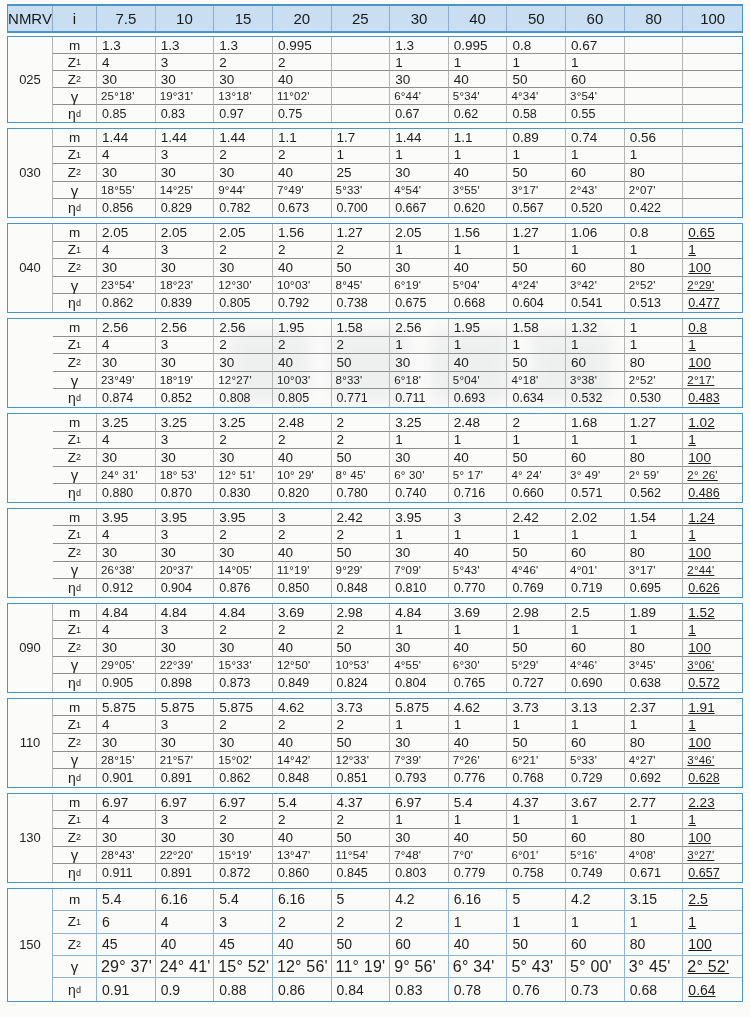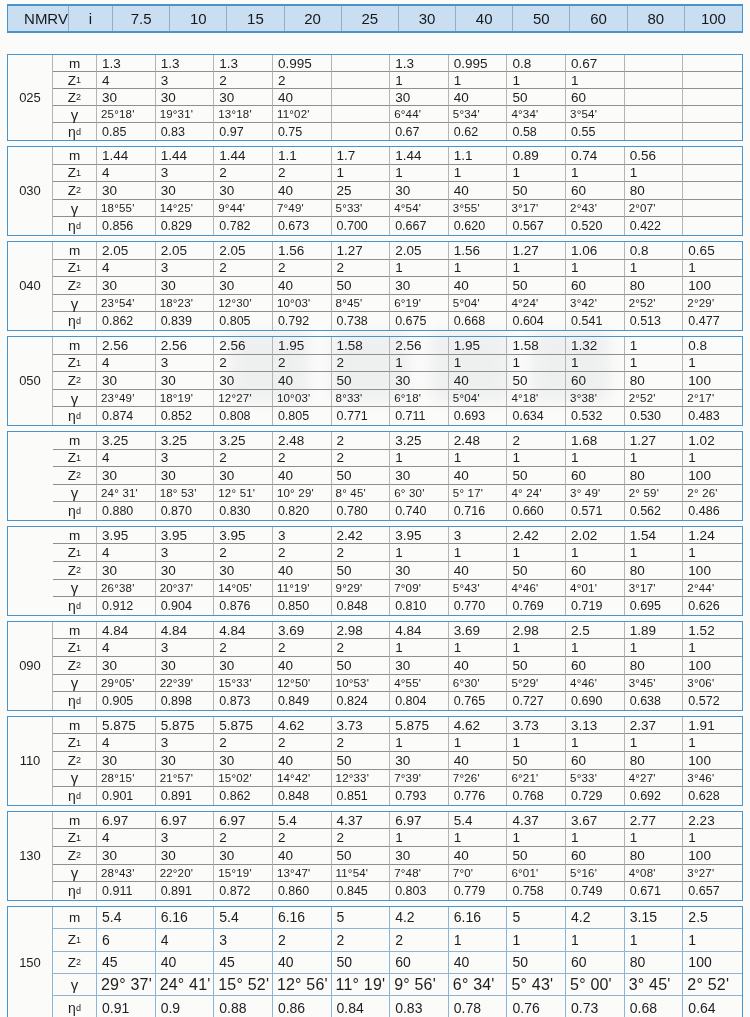--- a/index.html
+++ b/index.html
@@ -21,22 +21,21 @@
   .watermark span{flex:1;background:#55606e;border-radius:10px;}
 
   
   .hrow{
     display:grid;
     grid-template-columns:45px 44px repeat(11,1fr);
     height:25px;
     background:var(--hdrbg,#c9dff1);
     border:1.5px solid var(--blue,#4a94cc);
     border-top-width:2px;border-bottom-width:2px;
-    margin-bottom:21px;
-    padding-left:16px;
+    margin-bottom:3px;
   }
   .hcell{
     display:flex;align-items:center;justify-content:center;
     font-size:15px;color:#15191e;
     border-right:1px solid #92aec8;
   }
   .hcell:last-child{border-right:none;}
 
   
   .block{
@@ -64,21 +63,21 @@
     border-bottom:1px solid var(--hline,#8f8f8f);
   }
   .dcell{
     display:flex;align-items:center;
     padding-left:5px;
     font-size:13.5px;
     border-right:1px solid var(--vline,#b4b4b4);
     border-bottom:1px solid var(--hline,#8f8f8f);
     white-space:nowrap;overflow:hidden;
   }
-  .last-col{border-right:none;}
+  .last-col{border-right:none;text-decoration:underline;}
   .last-row{border-bottom:none;}
 
   .row-gamma.dcell{font-size:11.5px;padding-left:4px;letter-spacing:.2px;}
   .row-eta.dcell{font-size:12.5px;}
   .row-gamma.lcell{font-size:15px;}
   .row-eta.lcell{font-size:14px;}
   sub{font-size:9px;line-height:0;}
   .b150 .dcell{font-size:14px;}
   .b150 .row-gamma.dcell{font-size:16px;}
   .b150 .dcell,.b150 .lcell,.b150 .size-cell{
@@ -297,21 +296,20 @@
         <div class="dcell row-eta last-row">0.792</div>
         <div class="dcell row-eta last-row">0.738</div>
         <div class="dcell row-eta last-row">0.675</div>
         <div class="dcell row-eta last-row">0.668</div>
         <div class="dcell row-eta last-row">0.604</div>
         <div class="dcell row-eta last-row">0.541</div>
         <div class="dcell row-eta last-row">0.513</div>
         <div class="dcell row-eta last-col last-row">0.477</div>
       </div>
       <div class="block">
-        <div class="size-cell">050</div>
         <div class="lcell row-m">m</div>
         <div class="dcell row-m">2.56</div>
         <div class="dcell row-m">2.56</div>
         <div class="dcell row-m">2.56</div>
         <div class="dcell row-m">1.95</div>
         <div class="dcell row-m">1.58</div>
         <div class="dcell row-m">2.56</div>
         <div class="dcell row-m">1.95</div>
         <div class="dcell row-m">1.58</div>
         <div class="dcell row-m">1.32</div>

